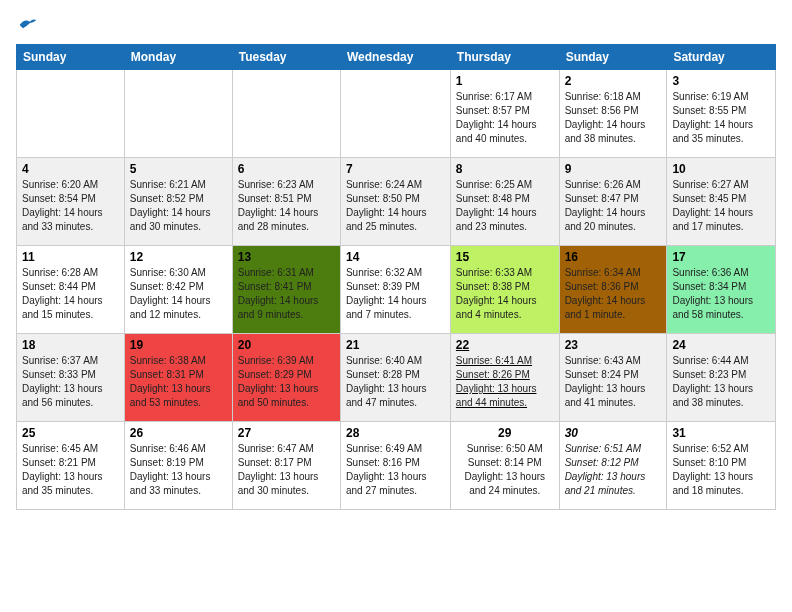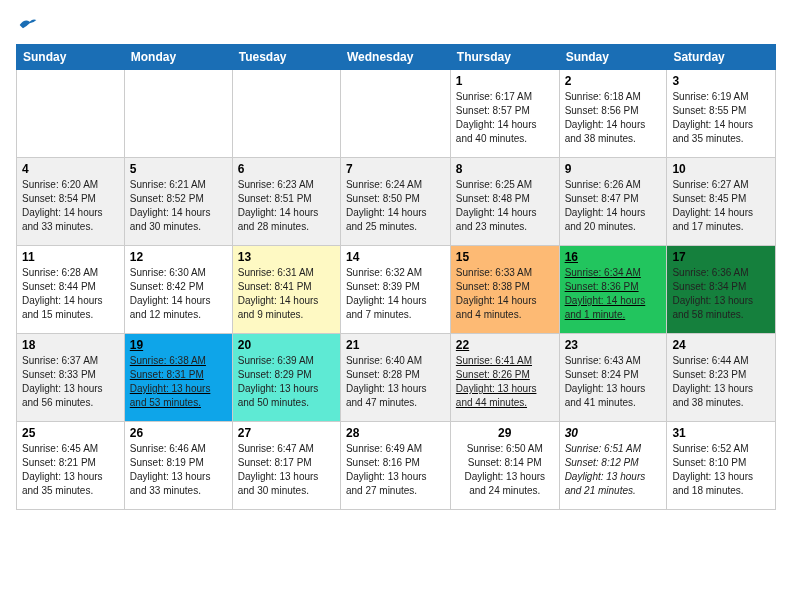--- a/index.html
+++ b/index.html
@@ -176,51 +176,51 @@
       </tr>
       <tr>
         <td style="background-color: rgb(255, 255, 255);">
           <div class="day-number">11</div>
           <div class="day-info">Sunrise: 6:28 AM<br>Sunset: 8:44 PM<br>Daylight: 14 hours and 15 minutes.</div>
         </td>
         <td style="background-color: rgb(255, 255, 255);">
           <div class="day-number">12</div>
           <div class="day-info">Sunrise: 6:30 AM<br>Sunset: 8:42 PM<br>Daylight: 14 hours and 12 minutes.</div>
         </td>
-        <td style="background-color: #fef9c3;">
+        <td style="background-color: #4d7c0f;">
           <div class="day-number">13</div>
           <div class="day-info">Sunrise: 6:31 AM<br>Sunset: 8:41 PM<br>Daylight: 14 hours and 9 minutes.</div>
         </td>
         <td style="background-color: rgb(255, 255, 255);">
           <div class="day-number">14</div>
           <div class="day-info">Sunrise: 6:32 AM<br>Sunset: 8:39 PM<br>Daylight: 14 hours and 7 minutes.</div>
         </td>
-        <td style="background-color: #fdba74;">
+        <td style="background-color: #bef264;">
           <div class="day-number">15</div>
           <div class="day-info">Sunrise: 6:33 AM<br>Sunset: 8:38 PM<br>Daylight: 14 hours and 4 minutes.</div>
         </td>
-        <td style="background-color: #22c55e; text-decoration: underline;">
+        <td style="background-color: #a16207;">
           <div class="day-number">16</div>
           <div class="day-info">Sunrise: 6:34 AM<br>Sunset: 8:36 PM<br>Daylight: 14 hours and 1 minute.</div>
         </td>
-        <td style="background-color: #15803d;">
+        <td style="background-color: #86efac;">
           <div class="day-number">17</div>
           <div class="day-info">Sunrise: 6:36 AM<br>Sunset: 8:34 PM<br>Daylight: 13 hours and 58 minutes.</div>
         </td>
       </tr>
       <tr>
         <td style="background-color: rgb(240, 240, 240);">
           <div class="day-number">18</div>
           <div class="day-info">Sunrise: 6:37 AM<br>Sunset: 8:33 PM<br>Daylight: 13 hours and 56 minutes.</div>
         </td>
-        <td style="background-color: #0ea5e9; text-decoration: underline;">
+        <td style="background-color: #ef4444;">
           <div class="day-number">19</div>
           <div class="day-info">Sunrise: 6:38 AM<br>Sunset: 8:31 PM<br>Daylight: 13 hours and 53 minutes.</div>
         </td>
-        <td style="background-color: #5eead4; margin-top: 32px;">
+        <td style="background-color: #ef4444; margin-top: 32px;">
           <div class="day-number">20</div>
           <div class="day-info">Sunrise: 6:39 AM<br>Sunset: 8:29 PM<br>Daylight: 13 hours and 50 minutes.</div>
         </td>
         <td style="background-color: rgb(240, 240, 240);">
           <div class="day-number">21</div>
           <div class="day-info">Sunrise: 6:40 AM<br>Sunset: 8:28 PM<br>Daylight: 13 hours and 47 minutes.</div>
         </td>
         <td style="background-color: rgb(240, 240, 240); text-decoration: underline;">
           <div class="day-number">22</div>
           <div class="day-info">Sunrise: 6:41 AM<br>Sunset: 8:26 PM<br>Daylight: 13 hours and 44 minutes.</div>

